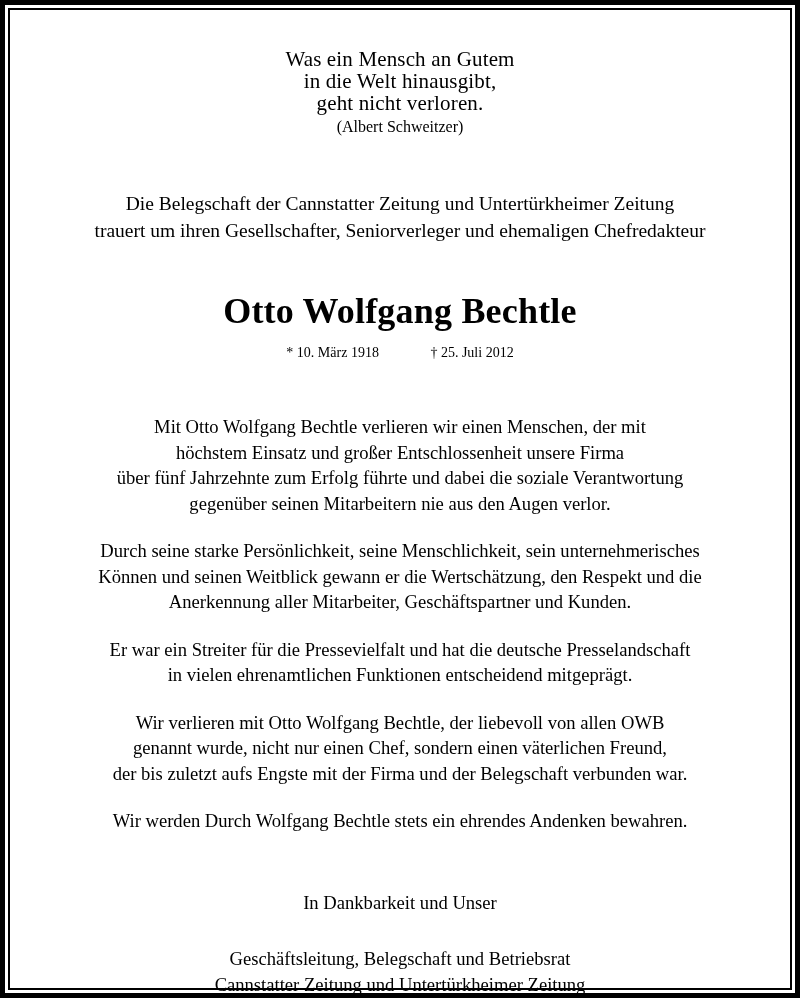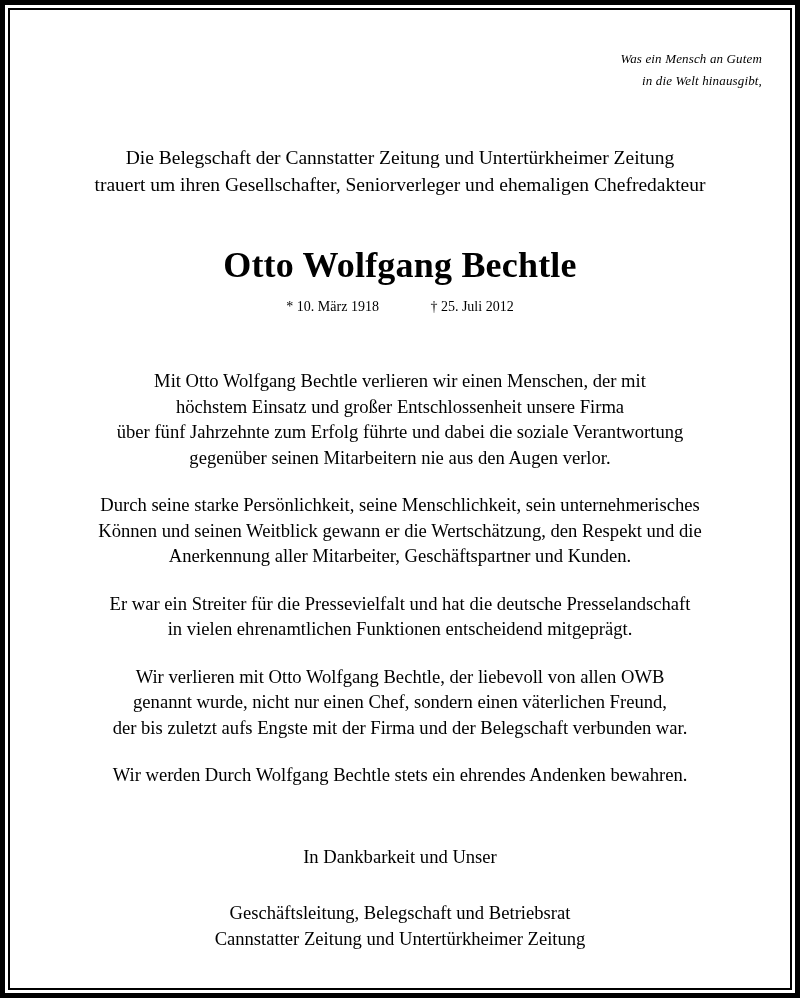--- a/index.html
+++ b/index.html
@@ -45,25 +45,23 @@
     height: 100%;
     padding: 38px 28px 20px 28px;
     text-align: center;
   }
 
   
   .quote-block {
     margin: 0 0 52px 0;
   }
   .quote-line {
-    font-style: italic;
-    font-size: 13px;
+    font-size: 21px;
     line-height: 22px;
     letter-spacing: 0.15px;
-    text-align: right;
   }
   .quote-attribution {
     font-style: normal;
     font-size: 16px;
     line-height: 23px;
     margin-top: 1px;
   }
 
   
   .intro-block {
@@ -131,20 +129,22 @@
 <body>
 
 <div class="notice-frame">
  <div class="notice-inner-rule">
   <div class="notice-body">
    <div class="content">
 
      <div class="quote-block">
        <div class="quote-line">Was ein Mensch an Gutem</div>
        <div class="quote-line">in die Welt hinausgibt,</div>
+       <div class="quote-line">geht nicht verloren.</div>
+       <div class="quote-attribution">(Albert Schweitzer)</div>
      </div>
 
      <div class="intro-block">
        <div class="intro-line">Die Belegschaft der Cannstatter Zeitung und Untertürkheimer Zeitung</div>
        <div class="intro-line">trauert um ihren Gesellschafter, Seniorverleger und ehemaligen Chefredakteur</div>
      </div>
 
      <div class="name-heading">Otto Wolfgang Bechtle</div>
 
      <div class="dates-line">

